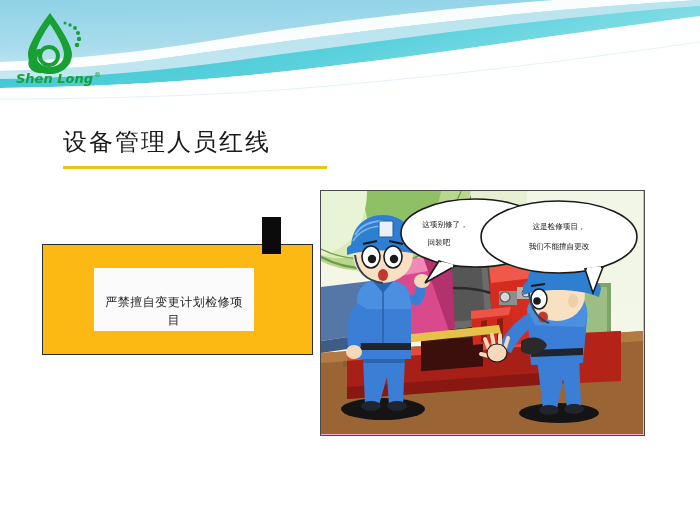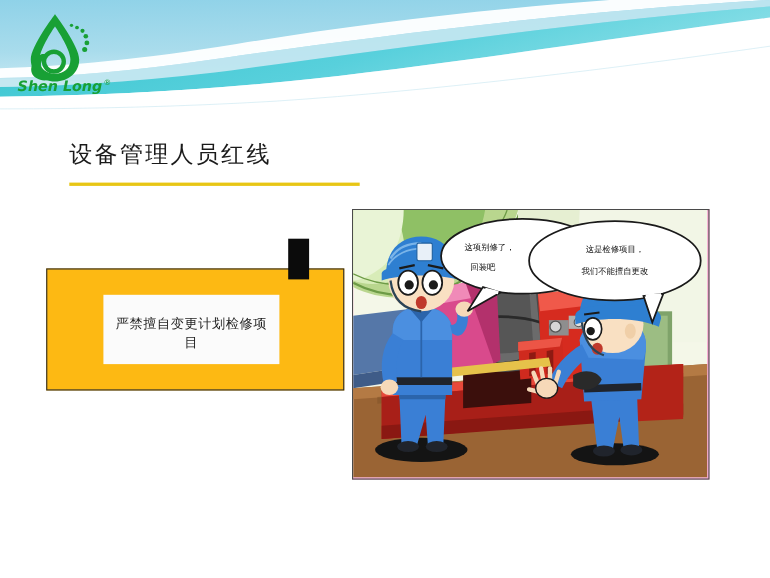--- a/index.html
+++ b/index.html
@@ -43,21 +43,21 @@
   #logo-svg { display:block; }
 
   
   #title-block {
     position: absolute;
     left: 63px;
     top: 128px;
     width: 420px;
   }
   #page-title {
-    font-size: 21px;
+    font-size: 24px;
     color: #1a1a1a;
     letter-spacing: 2px;
     line-height: 1.2;
     white-space: nowrap;
     font-family: "DejaVu Sans", "Liberation Sans", sans-serif;
   }
   #title-rule {
     position: absolute;
     left: 63px;
     top: 166px;
@@ -86,24 +86,24 @@
     background: #0b0b0b;
   }
   #inner-white-box {
     position: absolute;
     left: 94px;
     top: 268px;
     width: 160px;
     height: 63px;
     background: #fbfbfb;
     display: flex;
-    align-items: flex-start;
+    align-items: flex-end;
     justify-content: center;
     box-sizing: border-box;
-    padding: 18px 6px;
+    padding: 2px 6px;
   }
   #callout-text {
     font-size: 12px;
     color: #1f1f1f;
     text-align: center;
     line-height: 1.45;
     letter-spacing: 0.5px;
     font-family: "DejaVu Sans", "Liberation Sans", sans-serif;
   }
 

